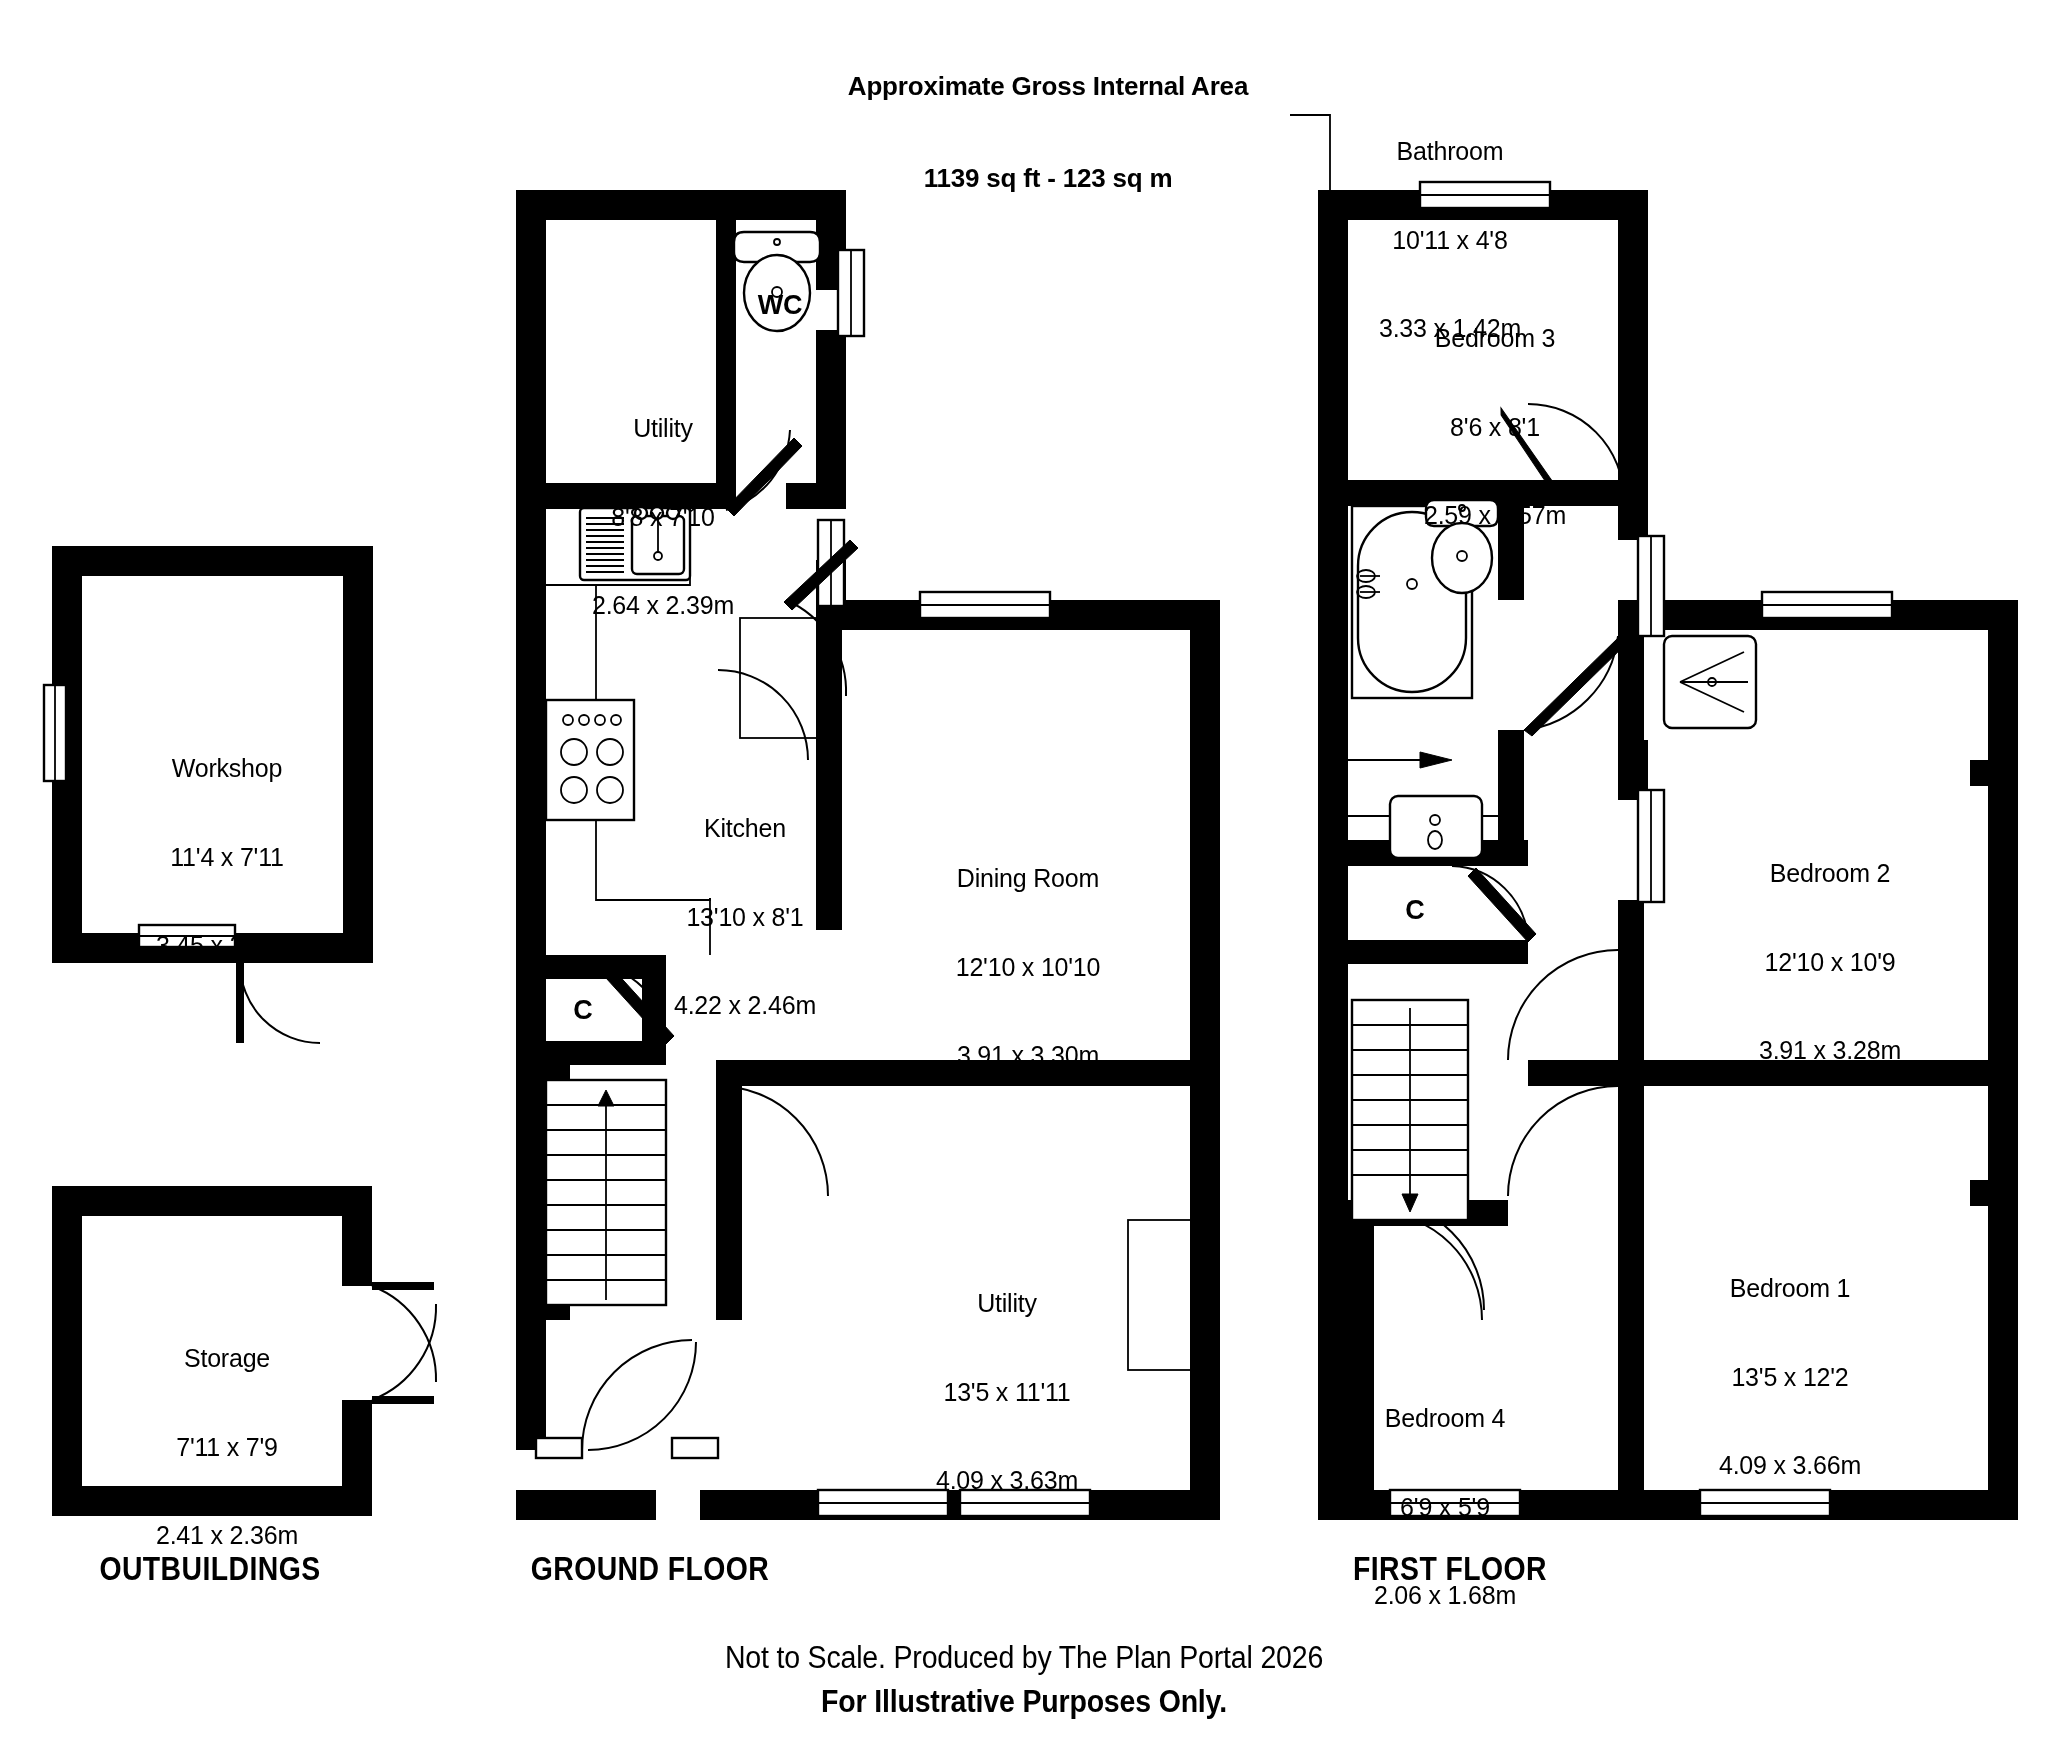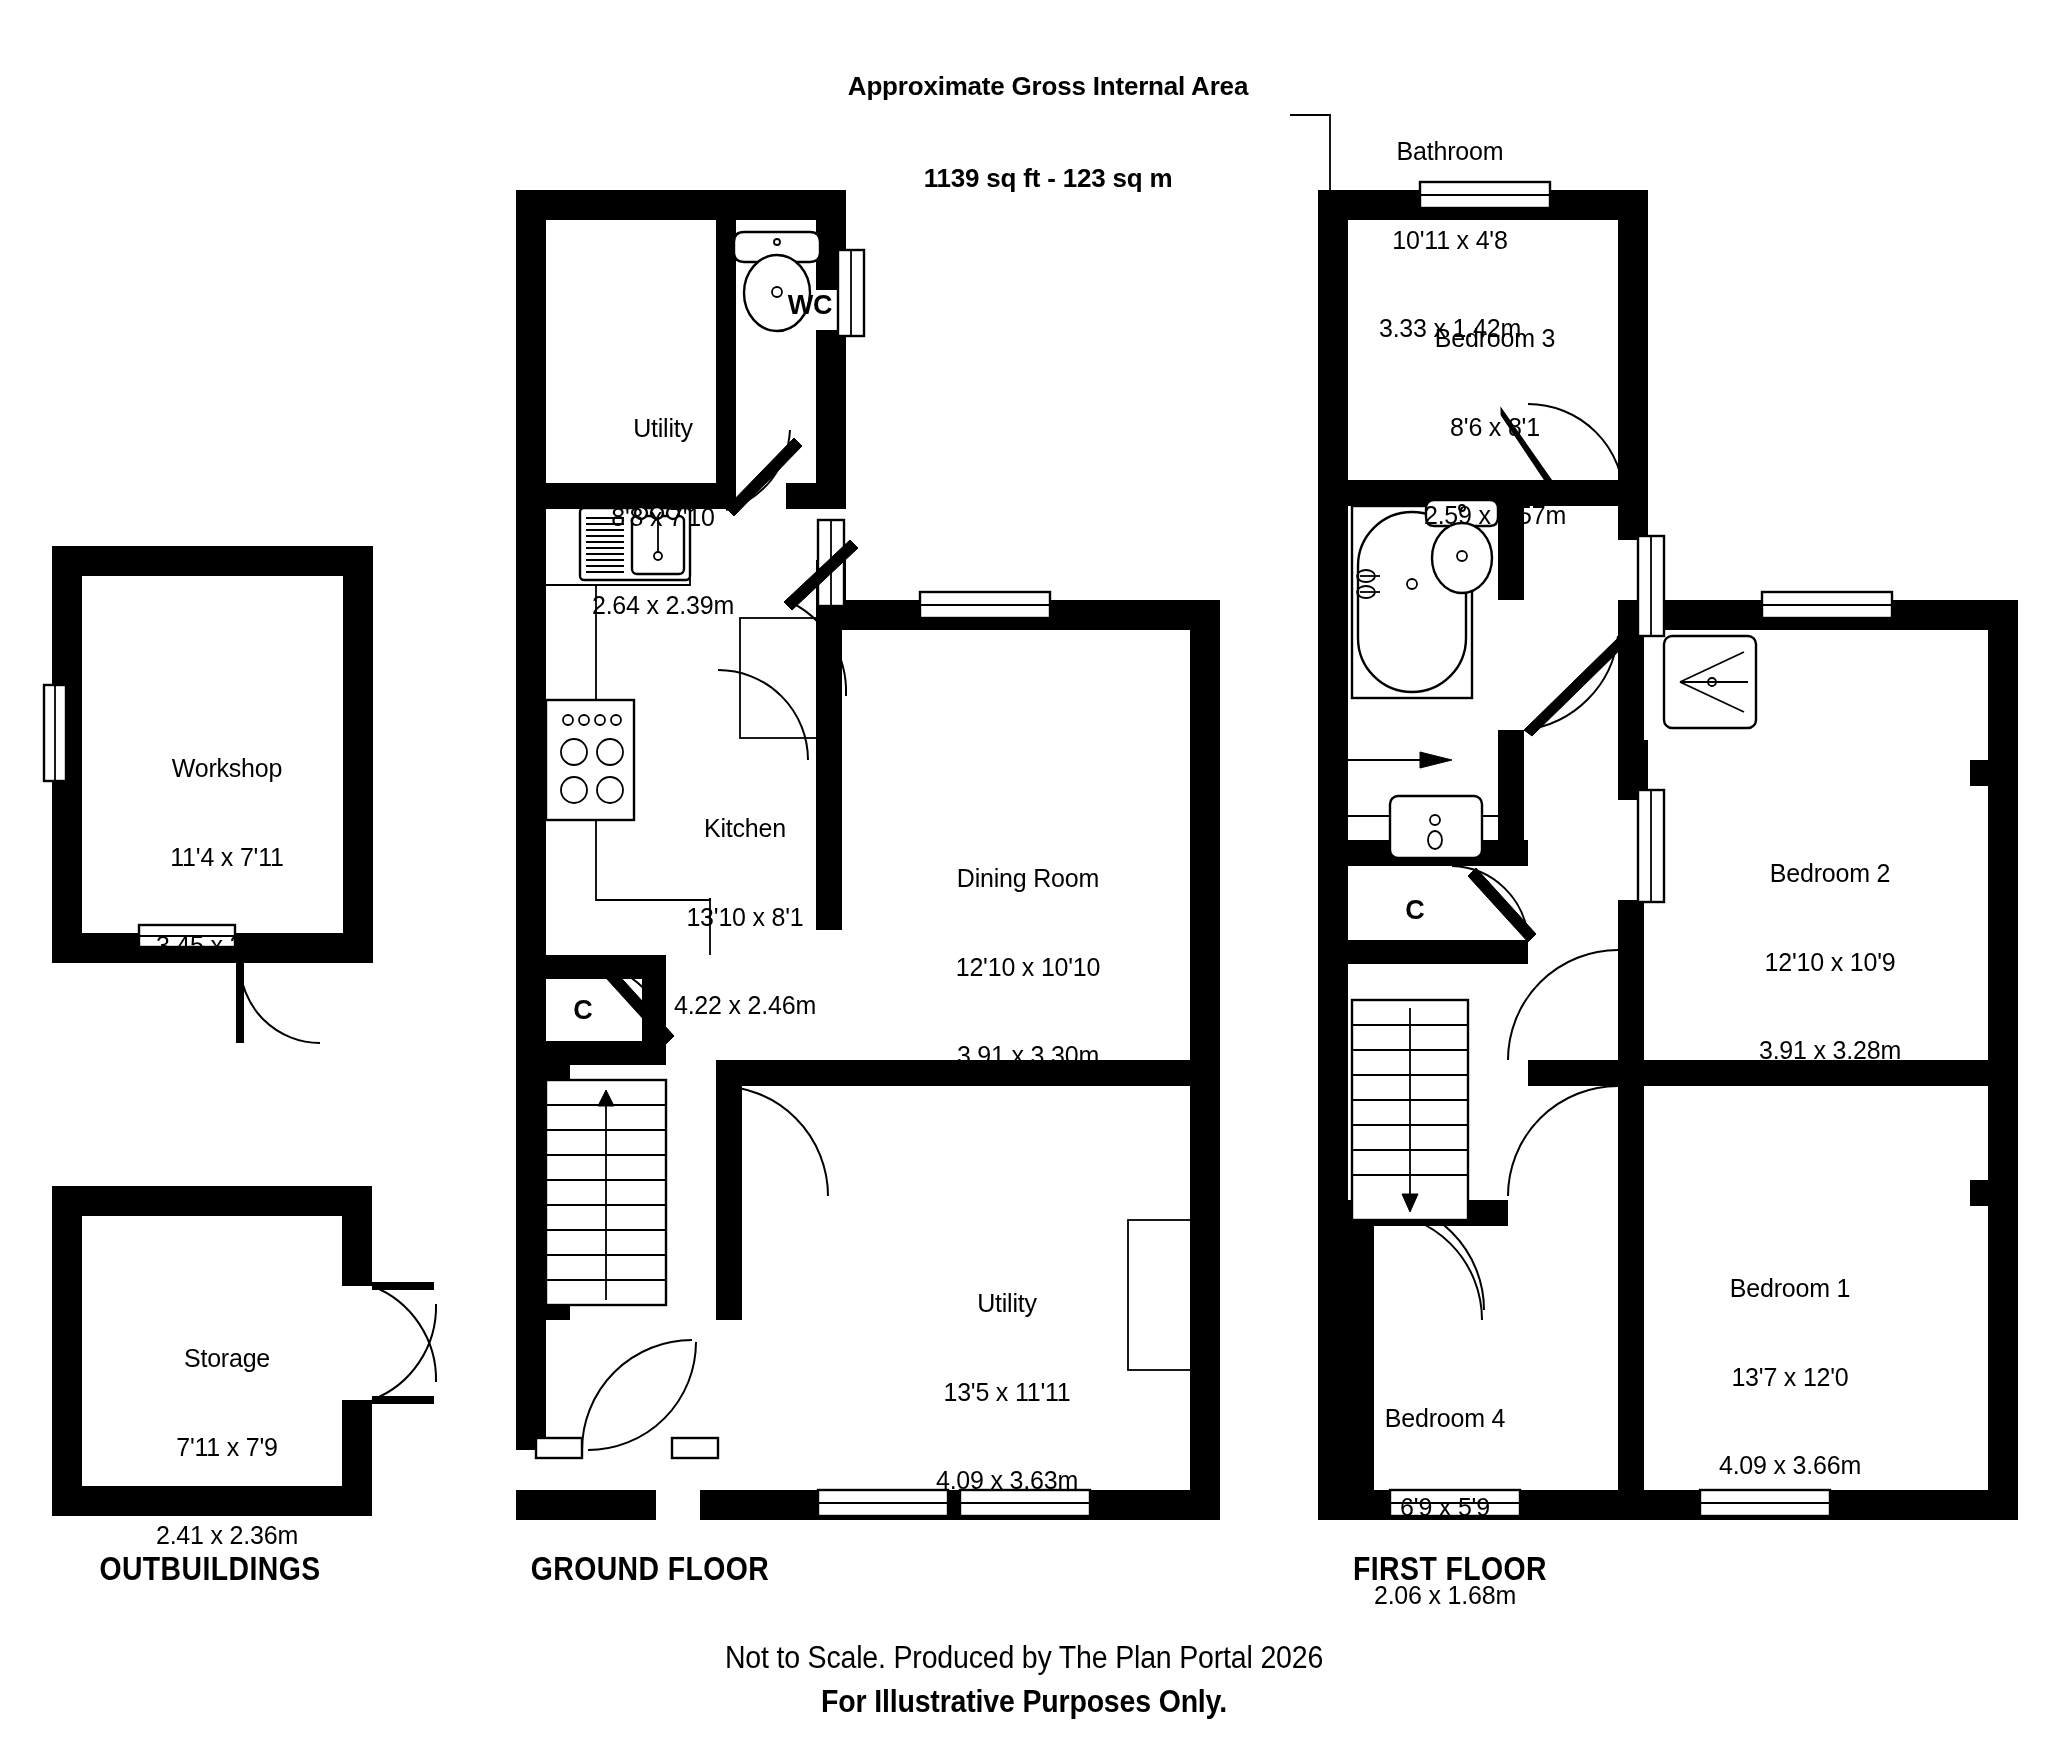--- a/index.html
+++ b/index.html
@@ -463,37 +463,37 @@
   </div>
 
   <div class="txt room-label" style="left:1680px; top:800px; width:300px;">
     <span class="rl-name">Bedroom 2</span>
     <span class="rl-imp">12'10 x 10'9</span>
     <span class="rl-met">3.91 x 3.28m</span>
   </div>
 
   <div class="txt room-label" style="left:1640px; top:1215px; width:300px;">
     <span class="rl-name">Bedroom 1</span>
-    <span class="rl-imp">13'7 x 12'0</span>
+    <span class="rl-imp">13'5 x 12'2</span>
     <span class="rl-met">4.09 x 3.66m</span>
   </div>
 
   <div class="txt room-label" style="left:1310px; top:1345px; width:270px;">
     <span class="rl-name">Bedroom 4</span>
     <span class="rl-imp">6'9 x 5'9</span>
     <span class="rl-met">2.06 x 1.68m</span>
   </div>
 
   <div class="txt room-label" style="left:528px; top:355px; width:270px;">
     <span class="rl-name">Utility</span>
     <span class="rl-imp">8'8 x 7'10</span>
     <span class="rl-met">2.64 x 2.39m</span>
   </div>
 
-  <div class="txt tiny-label" style="left:765px; top:290px; width:90px;">WC</div>
+  <div class="txt tiny-label" style="left:735px; top:290px; width:90px;">WC</div>
 
   <div class="txt room-label" style="left:600px; top:755px; width:290px;">
     <span class="rl-name">Kitchen</span>
     <span class="rl-imp">13'10 x 8'1</span>
     <span class="rl-met">4.22 x 2.46m</span>
   </div>
 
   <div class="txt room-label" style="left:878px; top:805px; width:300px;">
     <span class="rl-name">Dining Room</span>
     <span class="rl-imp">12'10 x 10'10</span>

